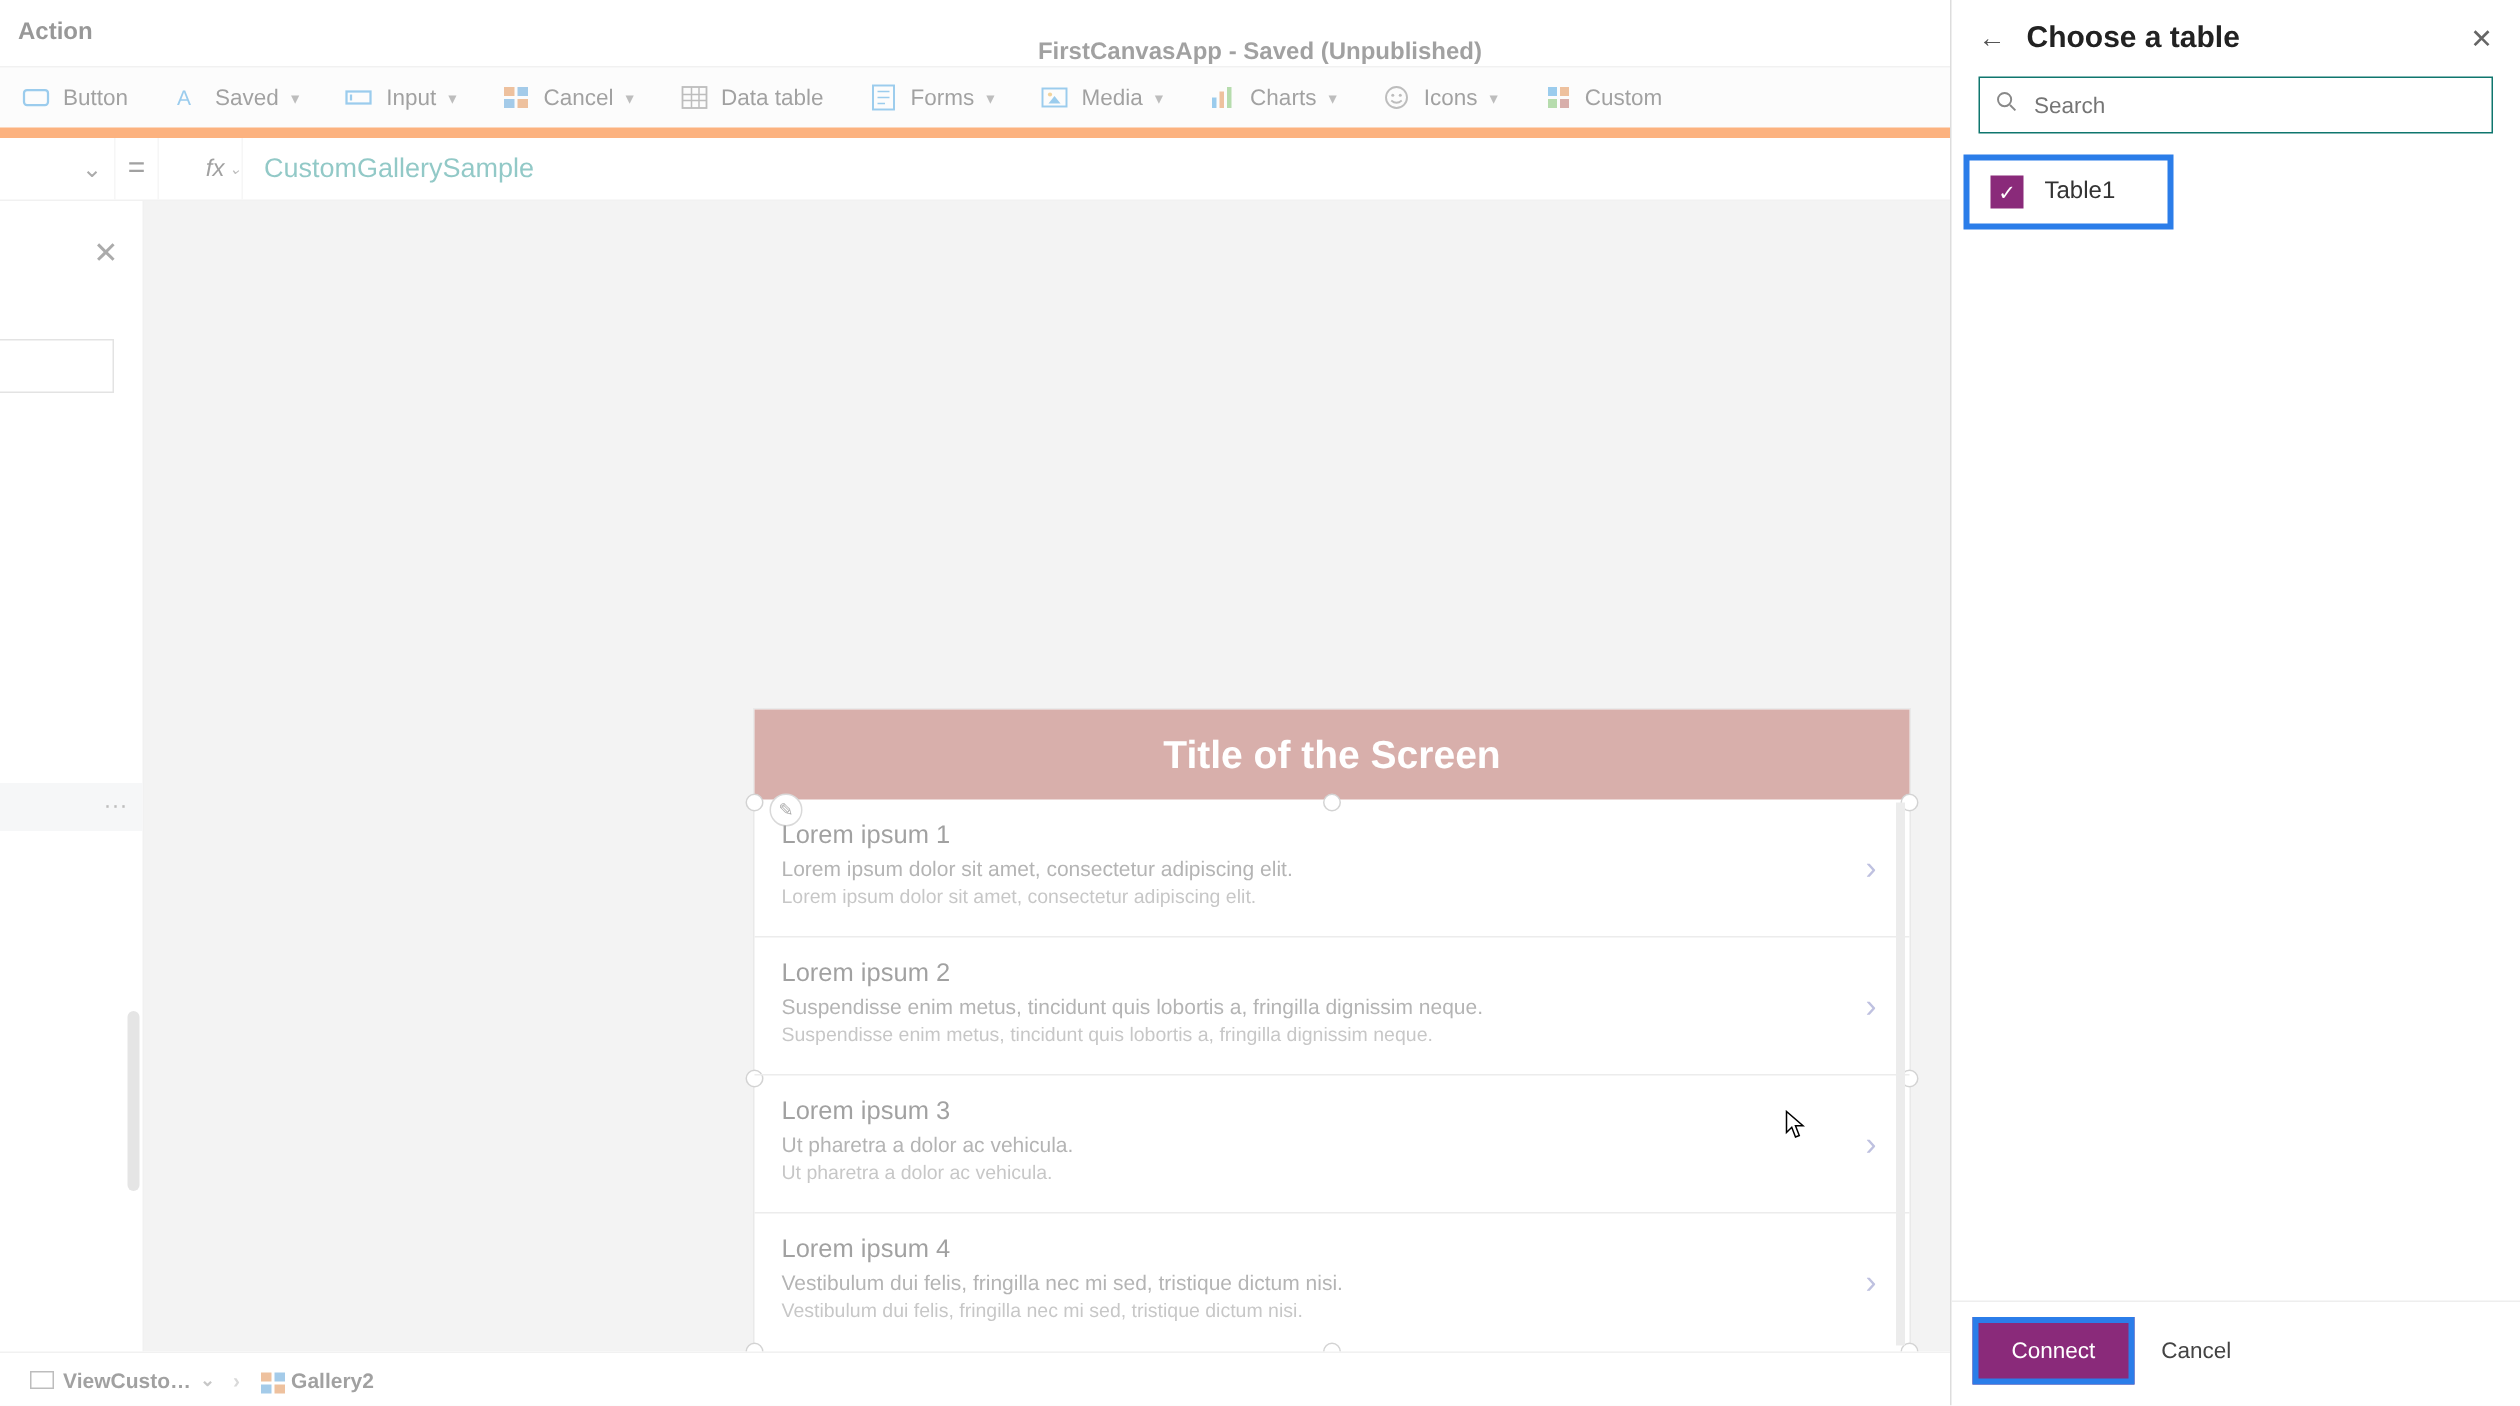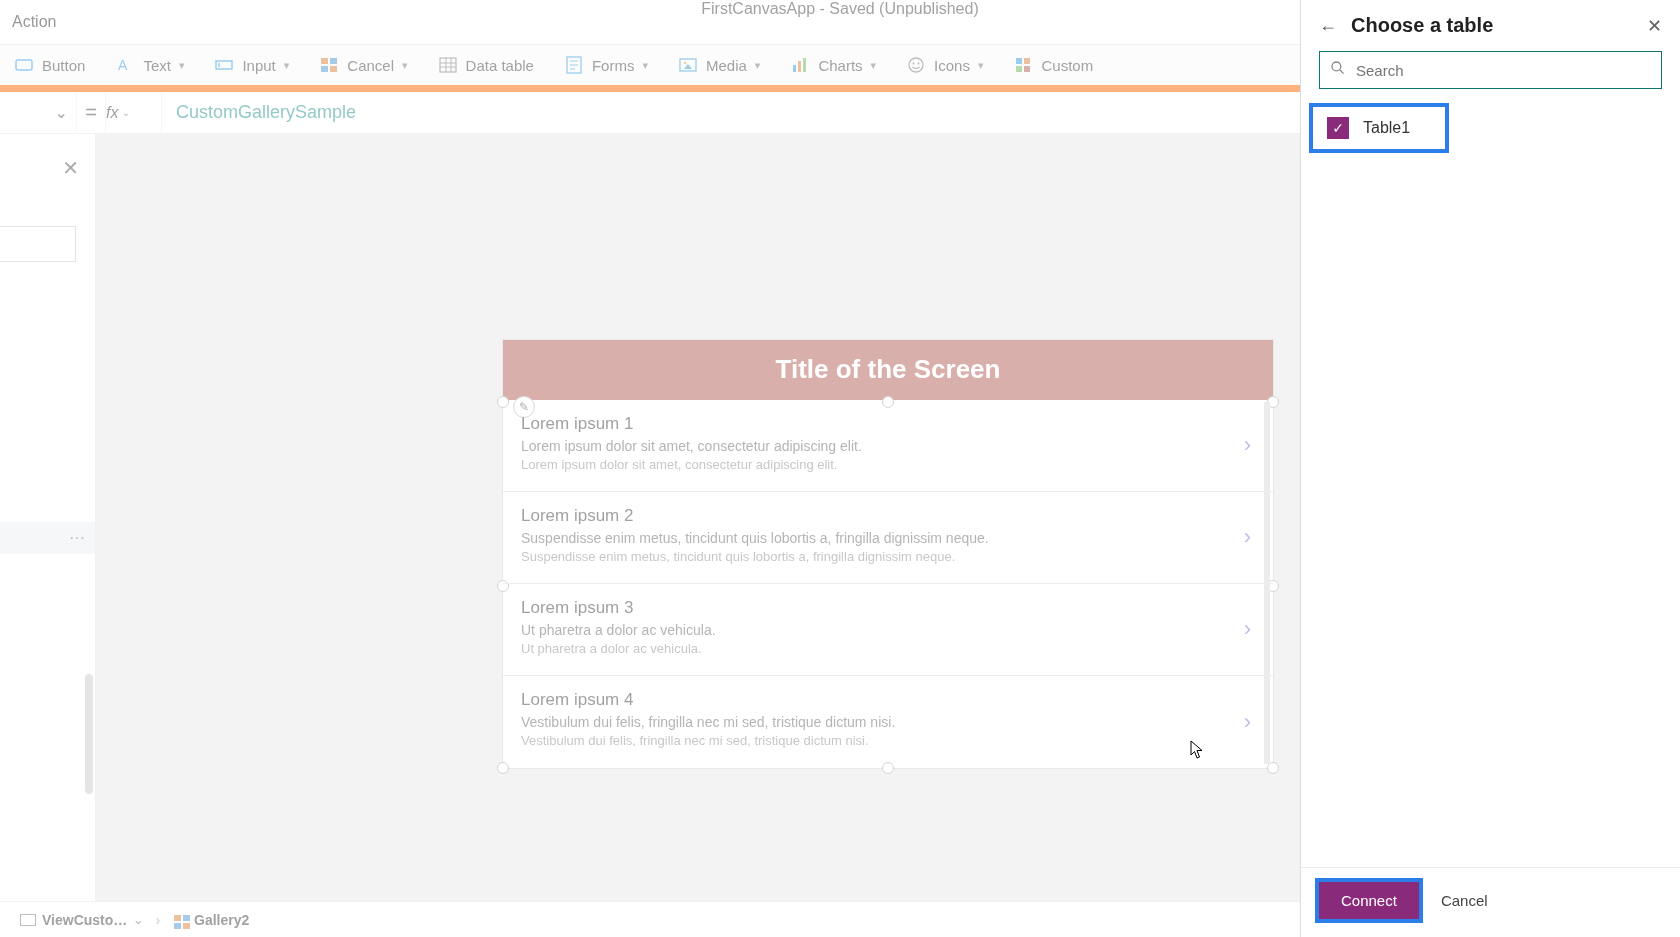--- a/index.html
+++ b/index.html
@@ -11,22 +11,22 @@
 .dim-overlay {
   position: absolute;
   left: 0; top: 0; right: 0; bottom: 0;
   background: rgba(255,255,255,0.45);
   pointer-events: none;
   z-index: 5;
 }
 
 
 .title-bar {
-  height: 44px; display: flex; align-items: flex-start; justify-content: center;
-  font-size: 16px; color: #555; position: relative;
+  height: 44px; display: flex; align-items: flex-end; justify-content: center;
+  font-size: 16px; color: #555; position: relative; font-weight: bold;
 }
 .title-bar .tab-action {
   position: absolute; left: 0; top: 0; height: 44px; display: flex; align-items: center;
   padding: 0 12px; font-size: 16px; color: #444;
 }
 
 
 .ribbon {
   height: 48px; border-top: 1px solid #e5e5e5; border-bottom: 7px solid #f97316;
   display: flex; align-items: center; gap: 30px; padding: 0 14px; background: #fafafa;
@@ -34,42 +34,42 @@
 .ribbon .item { display: flex; align-items: center; gap: 8px; color: #555; font-size: 15px; cursor: pointer; }
 .ribbon .item .chev { font-size: 11px; color: #888; }
 .ribbon .ico { width: 20px; height: 20px; display: inline-flex; align-items: center; justify-content: center; }
 
 
 .formula-bar {
   height: 42px; display: flex; align-items: stretch; border-bottom: 1px solid #e5e5e5;
 }
 .formula-prop { width: 76px; display: flex; align-items: center; justify-content: flex-end; padding-right: 8px; color: #666; }
 .formula-eq { width: 30px; display: flex; align-items: center; justify-content: center; font-size: 20px; color: #555; border-left: 1px solid #eee; border-right: 1px solid #eee;}
-.formula-fx { width: 56px; display: flex; align-items: center; justify-content: flex-start; font-style: italic; color: #555; border-right: 1px solid #eee; gap: 3px;}
+.formula-fx { width: 56px; display: flex; align-items: center; justify-content: flex-end; font-style: italic; color: #555; border-right: 1px solid #eee; gap: 3px;}
 .formula-fx .chev { font-size: 10px; color: #888; }
 .formula-input { flex: 1; display: flex; align-items: center; padding: 0 14px; font-family: Consolas, monospace; font-size: 18px; color: #3a9d9a; }
 
 
 .main-row { display: flex; height: calc(100% - 44px - 48px - 42px - 36px); }
 
 .tree-panel {
   width: 96px; border-right: 1px solid #e5e5e5; position: relative; background: #fff;
 }
 .tree-panel .close-x { position: absolute; right: 16px; top: 22px; font-size: 20px; color: #666; cursor: pointer; }
 .tree-panel .search-stub {
   position: absolute; left: -40px; top: 92px; width: 116px; height: 36px; border: 1px solid #ccc; background: #fff;
 }
 .tree-panel .selected-stub {
   position: absolute; left: 0; right: 0; top: 388px; height: 32px; background: #eef0f2;
   display: flex; align-items: center; justify-content: flex-end; padding-right: 10px; color: #888;
 }
 .tree-panel .vscroll { position: absolute; right: 2px; top: 540px; width: 8px; height: 120px; background: #d0d0d0; border-radius: 4px; }
 
 .canvas-area {
-  flex: 1; background: #e9e9e9; display: flex; align-items: center; justify-content: center;
+  flex: 1; background: #e9e9e9; display: flex; align-items: flex-end; justify-content: center;
   padding-top: 72px; position: relative;
 }
 
 .phone-screen {
   width: 770px; background: #fff; position: relative;
   box-shadow: 0 0 0 1px #d8d8d8;
 }
 .screen-header {
   height: 60px; background: #b86e66; color: #fff; display: flex; align-items: center; justify-content: center;
   font-size: 26px; font-weight: 700;
@@ -179,21 +179,21 @@
           </svg>
     </span>
     <span>Button</span>
   </div>
   <div class="item">
     <span class="ico">
       <svg viewBox="0 0 20 20">
             <text x="3" y="15" font-size="14" fill="#4aa3df" font-family="Georgia">A</text>
           </svg>
     </span>
-    <span>Text</span>
+    <span>Saved</span>
     <span class="chev">▾</span>
   </div>
   <div class="item">
     <span class="ico">
       <svg viewBox="0 0 20 20">
             <rect x="2" y="6" width="16" height="8" fill="none" stroke="#4aa3df" stroke-width="1.5"></rect>
             <line x1="5" y1="8" x2="5" y2="12" stroke="#4aa3df" stroke-width="1.5"></line>
           </svg>
     </span>
     <span>Input</span>

